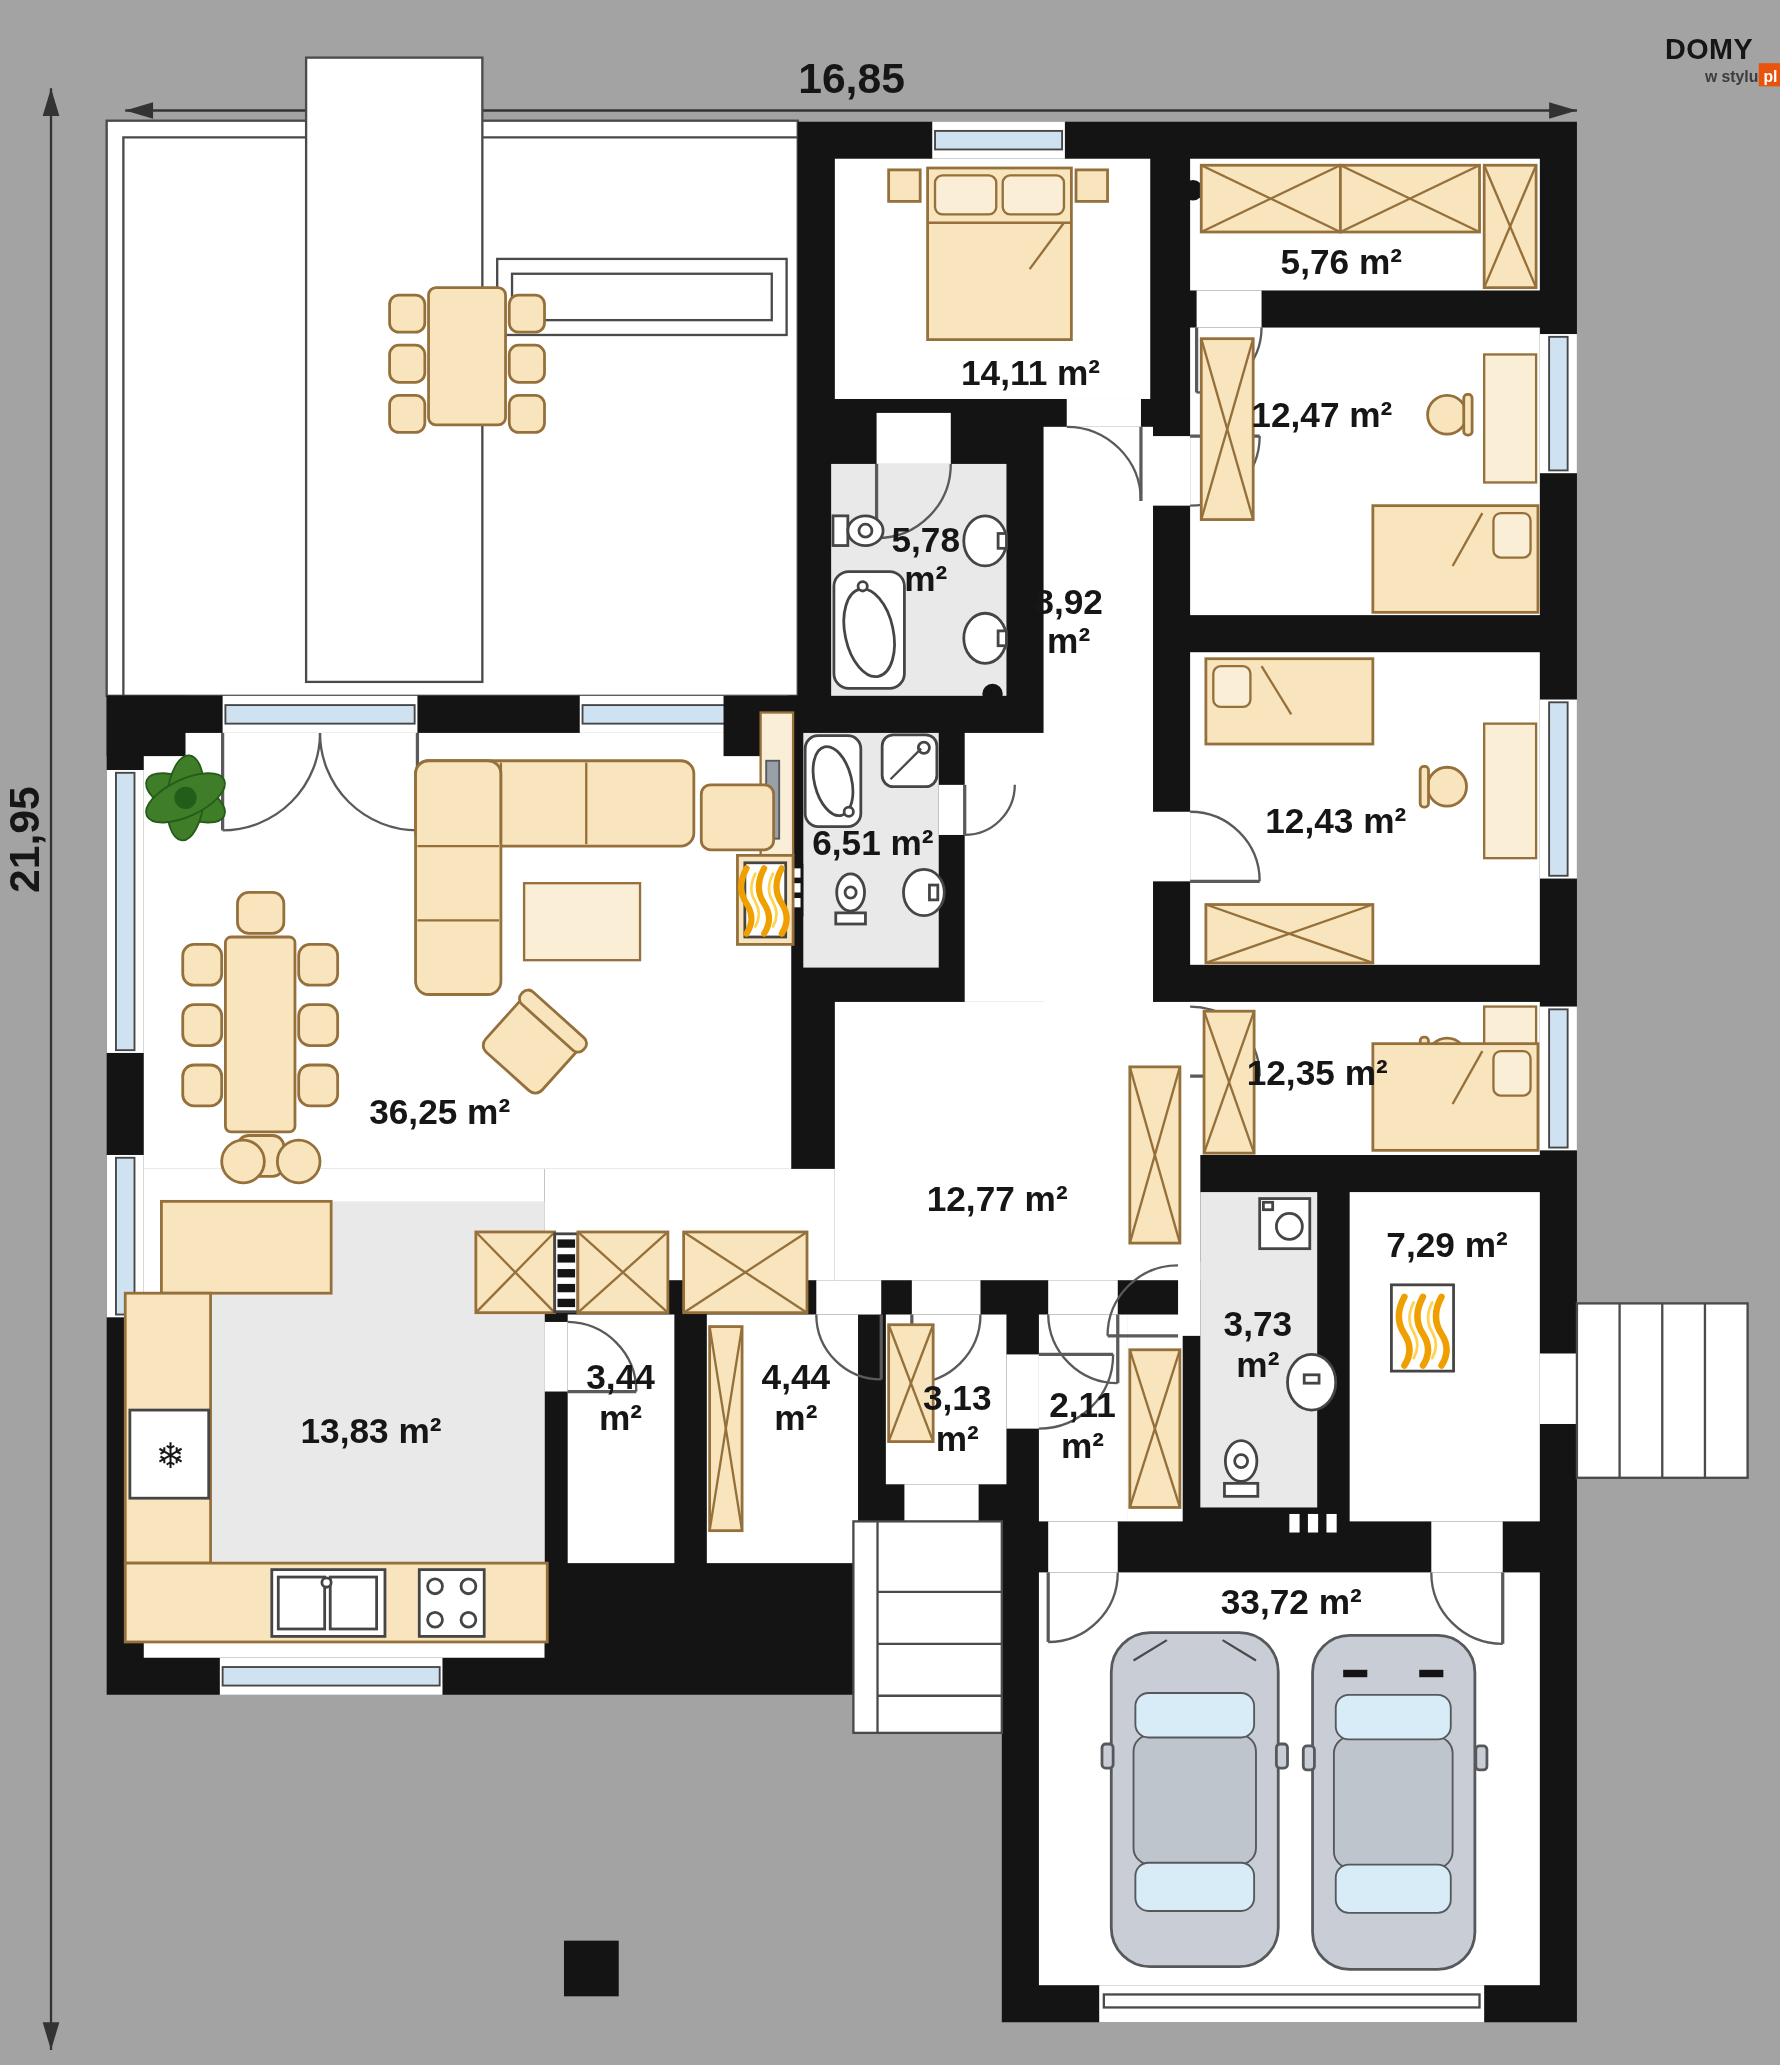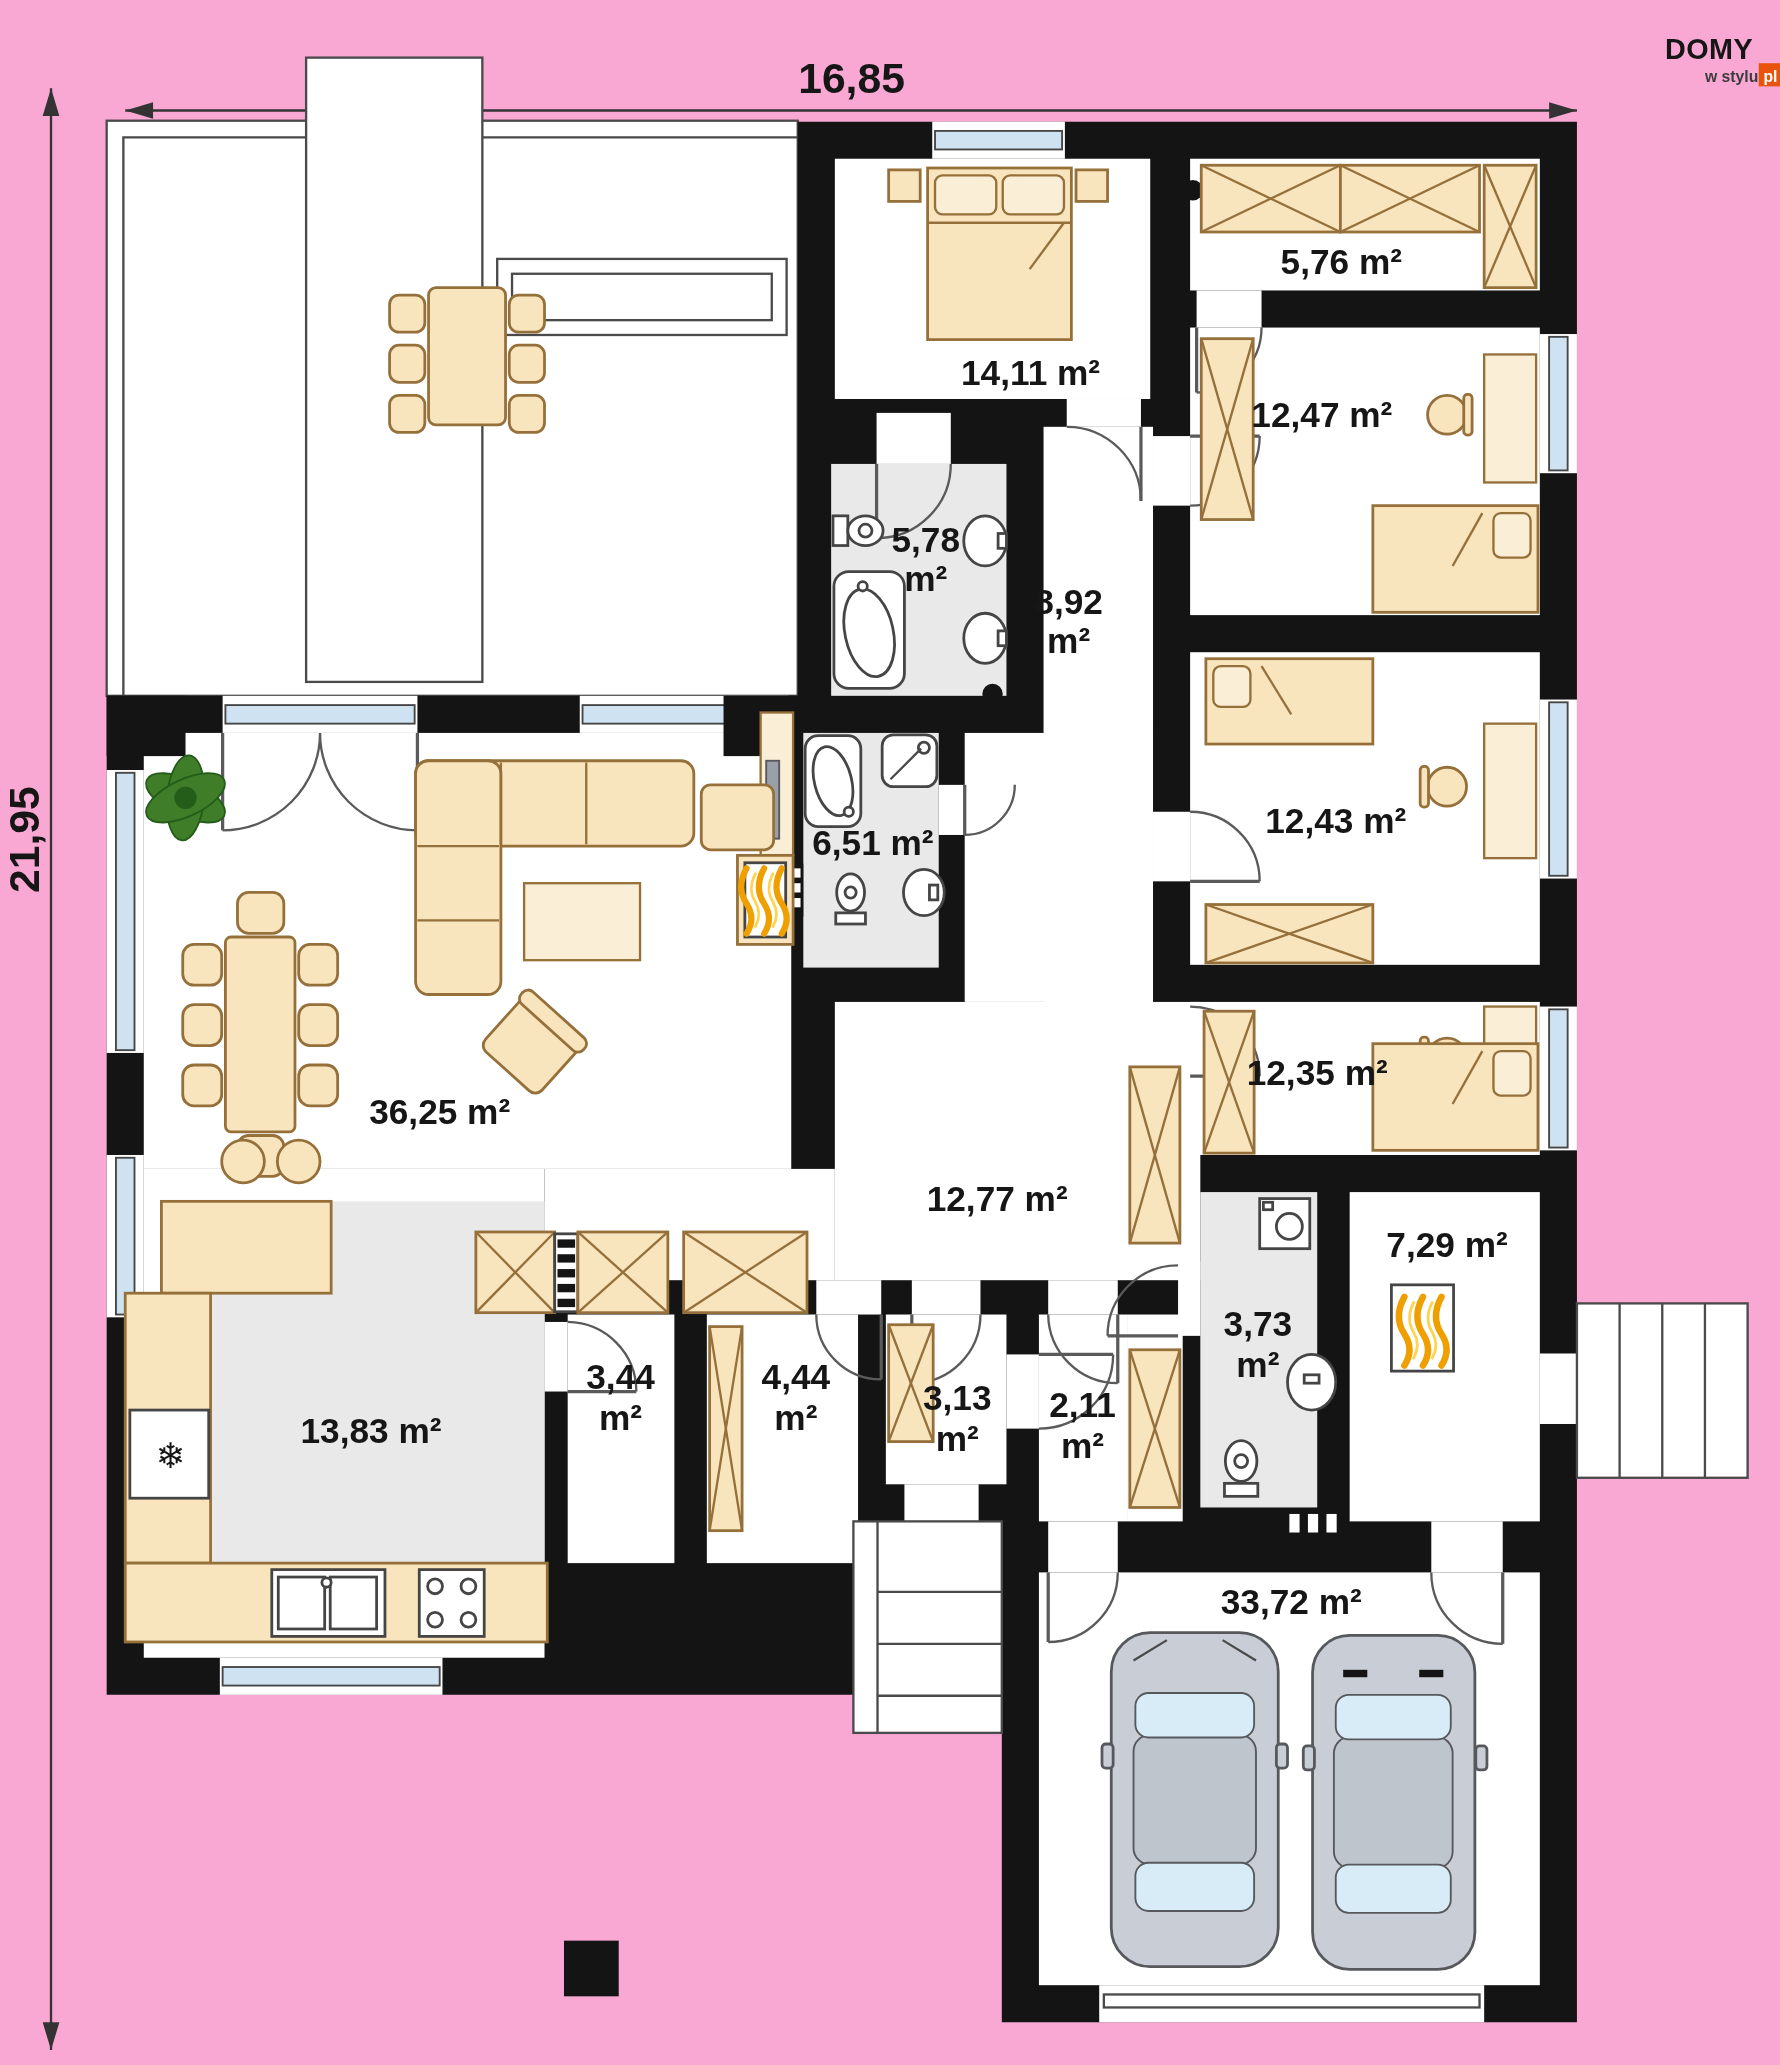--- a/index.html
+++ b/index.html
@@ -1,17 +1,17 @@
 <!DOCTYPE html>
 <html style="font-size:15px"><head>
 <meta charset="utf-8">
 <style>
   html,body{margin:0;padding:0;background:#ffffff;}
   body{font-family:"Liberation Sans", sans-serif;}
-  .stage{position:relative;width:1781px;height:2066px;background:#f9a8d4;}
+  .stage{position:relative;width:1781px;height:2066px;background:#a3a3a3;}
   svg{display:block}
   .wall{fill:#141414;stroke:none}
   .room{fill:#ffffff}
   .wet{fill:#e9e9e9}
   .thin{fill:none;stroke:#4a4a4a;stroke-width:2.5}
   .thinf{fill:#ffffff;stroke:#4a4a4a;stroke-width:2.5}
   .furn{fill:#f8e4bd;stroke:#95703a;stroke-width:3}
   .furn2{fill:#fbeed7;stroke:#95703a;stroke-width:2.5}
   .fix{fill:#ffffff;stroke:#454545;stroke-width:3}
   .glass{fill:#cfe2f2;stroke:#454545;stroke-width:2}

